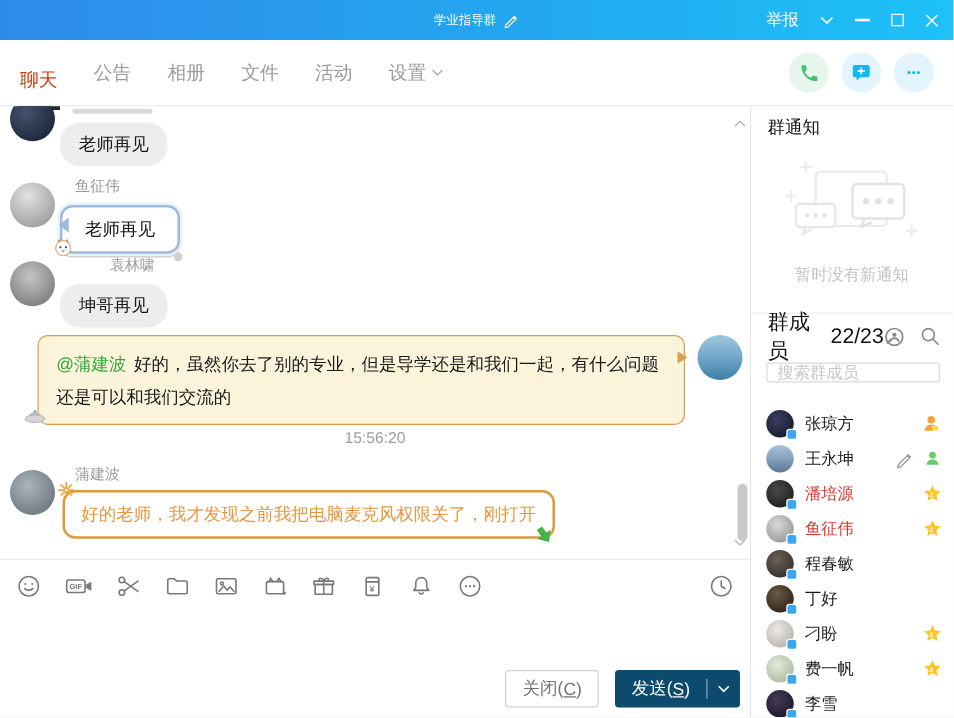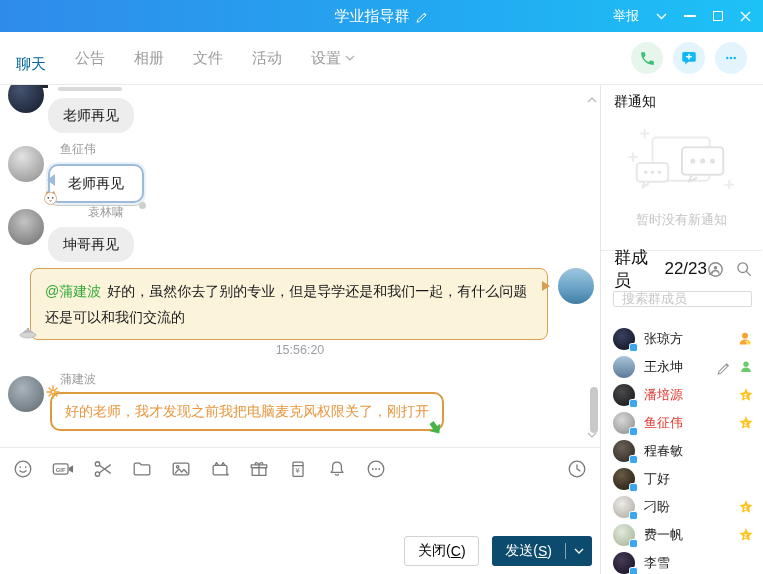--- a/index.html
+++ b/index.html
@@ -3,33 +3,33 @@
 <meta charset="utf-8">
 <style>
   * { margin:0; padding:0; box-sizing:border-box; }
   body { background:#f0f0f0; font-family:"Liberation Sans","DejaVu Sans",sans-serif; }
   .app { position:relative; width:763px; height:574px; background:#fff; overflow:hidden; }
 
   
   .titlebar { position:absolute; left:0; top:0; width:763px; height:32px;
     background:linear-gradient(90deg,#2f8bea 0%, #23a7f0 55%, #1dc2f7 100%); }
   .title-wrap { position:absolute; left:0; top:0; width:100%; height:32px;
-    display:flex; align-items:center; justify-content:center; gap:5px; color:#fff; font-size:15px; }
+    display:flex; align-items:center; justify-content:center; gap:5px; color:#fff; font-size:10px; }
   .win-controls { position:absolute; right:12px; top:0; height:32px;
     display:flex; align-items:center; gap:17px; color:#fff; font-size:13px; }
   .ctl-min { width:12px; height:2px; background:#fff; display:inline-block; }
   .ctl-max { width:10px; height:10px; border:1.5px solid #fff; display:inline-block; }
 
   
   .tabbar { position:absolute; left:0; top:32px; width:763px; height:53px;
     display:flex; align-items:center; padding:0 16px; gap:29px;
     background:#fff; border-bottom:1px solid #ebebeb; }
   .tab { position:relative; height:100%; display:flex; align-items:center; gap:4px;
     font-size:15px; color:#9b9b9b; cursor:default; }
-  .tab.active { color:#0369a1;margin-top:12px; }
+  .tab.active { color:#c2410c;margin-top:12px; }
   .tab.active::after { content:""; position:absolute; left:-2px; bottom:2px; width:34px; height:3px; background:#26272c; }
   .tab-actions { margin-left:auto; display:flex; gap:10px; }
   .circle-btn { width:32px; height:32px; border-radius:50%; display:flex; align-items:center; justify-content:center; }
   .cb-green { background:#e6f6ec; }
   .cb-blue  { background:#e3f4fd; }
 
   
   .main { position:absolute; left:0; top:85px; width:763px; height:489px; display:flex; }
   .chat-col { position:relative; width:601px; height:100%; border-right:1px solid #e5e5e5; }
   .sidebar  { position:relative; width:161px; height:100%; background:#fff; }
@@ -80,21 +80,21 @@
   .ticon { display:flex; align-items:center; }
   .ticon svg { stroke:#787878; fill:none; stroke-width:1.4; stroke-linecap:round; stroke-linejoin:round; }
   .ticon.right { margin-left:auto; }
 
   .input-area { position:absolute; left:0; top:403px; width:100%; height:40px; background:#fff; }
 
   
   .footer { position:absolute; left:0; bottom:0; width:100%; height:46px;
     display:flex; align-items:center; justify-content:flex-end; gap:13px; padding-right:8px; }
   .btn-close { width:75px; height:30px; background:#fff; border:1px solid #d2d2d2; border-radius:3px;
-    font-size:14px; color:#000000; display:flex; align-items:center; justify-content:center; }
+    font-size:14px; color:#737373; display:flex; align-items:center; justify-content:center; }
   .btn-send { height:30px; background:#0c4a6e; border-radius:3px; color:#fff; font-size:14px;
     display:flex; align-items:center; }
   .btn-send .send-main { padding:0 13px; display:flex; align-items:center; }
   .send-divider { width:1px; height:16px; background:rgba(255,255,255,.5); }
   .send-caret { width:26px; display:flex; align-items:center; justify-content:center; }
   .ukey { text-decoration:underline; }
 
   
   .sb-notice-title { position:absolute; left:13px; top:8px; font-size:14px; color:#111; }
   .sb-illustration { position:absolute; left:50%; transform:translateX(-50%); top:38px; }

